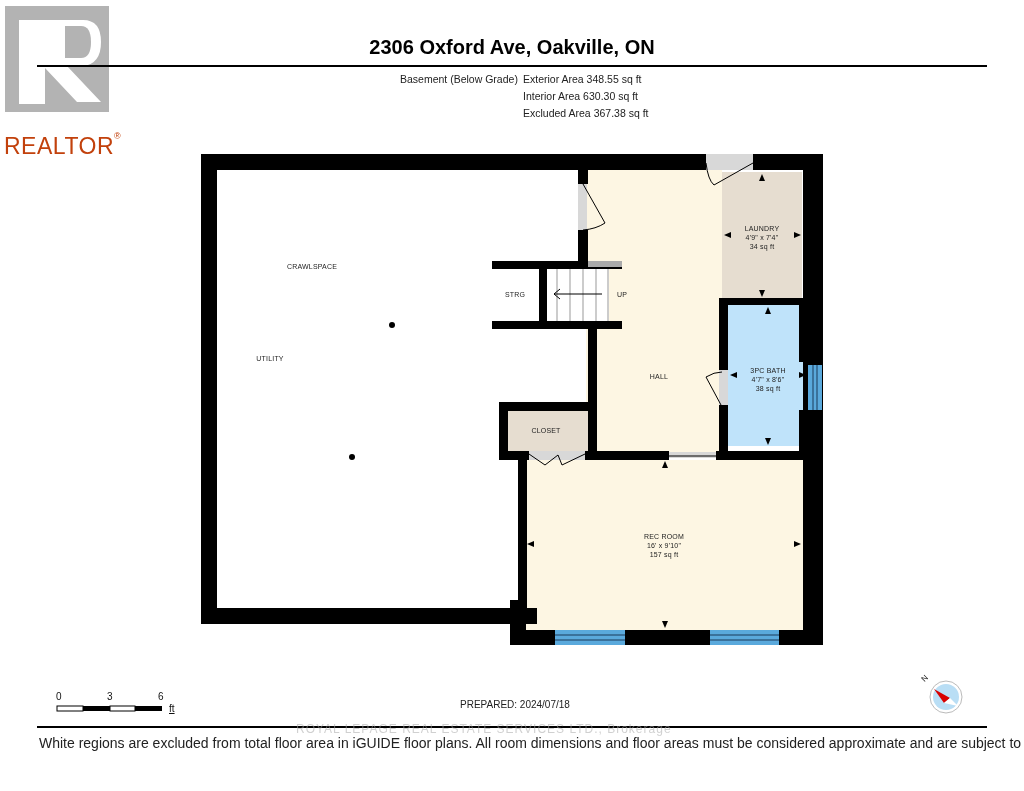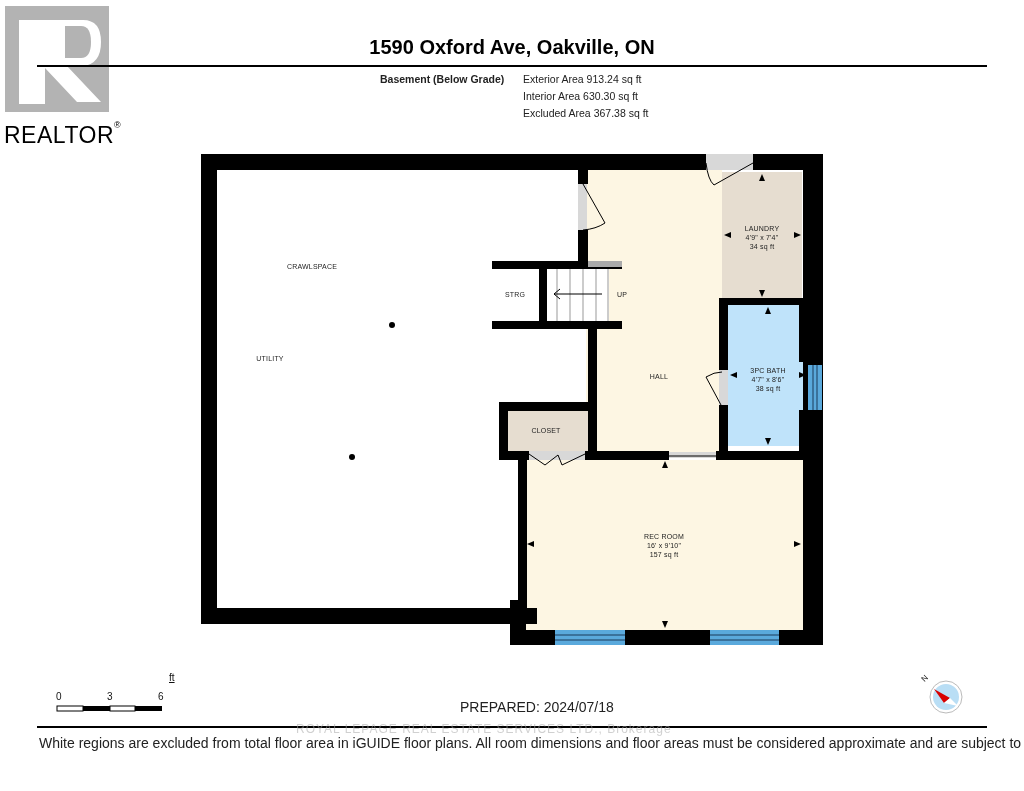--- a/index.html
+++ b/index.html
@@ -2,53 +2,53 @@
 <html><head>
 <meta charset="utf-8">
 <style>
   html, body { margin: 0; padding: 0; background: #ffffff; }
   body { width: 1024px; height: 791px; position: relative; overflow: hidden;
          font-family: "Liberation Sans", sans-serif; color: #111; }
   .abs { position: absolute; }
 
   
   .logo-box { left: 5px; top: 6px; width: 104px; height: 106px; background: #b3b3b3; }
-  .logo-word { left: 4px; top: 122px; font-size: 23px; color: #000000; letter-spacing: 0.5px; text-align: center; }
+  .logo-word { left: 4px; top: 133px; font-size: 23px; color: #c2410c; letter-spacing: 0.5px; text-align: center; }
   .logo-reg { font-size: 9px; vertical-align: top; position: relative; top: -2px; }
 
   .title { left: 0; width: 1024px; top: 36px; text-align: center; font-weight: bold; font-size: 20px; color: #000; }
   .title-rule { left: 37px; top: 65px; width: 950px; height: 2px; background: #000; }
-  .level-label { left: 380px; top: 73px; font-size: 10.5px; font-weight: bold; color: #222; }
+  .level-label { left: 400px; top: 73px; font-size: 10.5px; font-weight: normal; color: #222; }
   .area-line { left: 523px; font-size: 10.5px; color: #222; }
 
   .plan { left: 0; top: 0; width: 1024px; height: 791px; }
   .room-label { position: absolute; font-size: 7px; color: #222; text-align: center; line-height: 9px; letter-spacing: 0.2px; }
 
   .scale-txt { font-size: 10px; color: #111; }
-  .prepared { left: 460px; top: 699px; font-size: 14px; color: #222; }
+  .prepared { left: 460px; top: 699px; font-size: 10px; color: #222; }
   .foot-rule { left: 37px; top: 726px; width: 950px; height: 2px; background: #000; }
   .watermark { left: 296px; top: 722px; font-size: 12px; color: rgba(170,170,170,0.55); letter-spacing: 1px; white-space: nowrap; }
   .disclaimer { left: 39px; top: 735px; font-size: 14px; color: #222; white-space: nowrap; }
 </style>
 </head>
 <body>
 
 <div class="abs logo-box">
   <svg width="104" height="106" viewBox="0 0 104 106">
     <rect x="14" y="14" width="26" height="84" fill="#fff"></rect>
     <path d="M40 14 H78 Q96 14 96 36 Q96 58 78 60 H62 L96 96 H72 L40 62 Z" fill="#fff"></path>
     <path d="M60 20 H76 Q86 20 86 36 Q86 52 76 52 H60 Z" fill="#b3b3b3"></path>
   </svg>
 </div>
 <div class="abs logo-word"><span>REALTOR</span><span class="logo-reg">®</span></div>
 
-<div class="abs title">1590 Oxford Ave, Oakville, ON</div>
+<div class="abs title">2306 Oxford Ave, Oakville, ON</div>
 <div class="abs title-rule"></div>
 <div class="abs level-label">Basement (Below Grade)</div>
-<div class="abs area-line" style="top:73px">Exterior Area 913.24 sq ft</div>
+<div class="abs area-line" style="top:73px">Exterior Area 348.55 sq ft</div>
 <div class="abs area-line" style="top:90px">Interior Area 630.30 sq ft</div>
 <div class="abs area-line" style="top:107px">Excluded Area 367.38 sq ft</div>
 
 <svg class="abs plan" width="1024" height="791" viewBox="0 0 1024 791">
 
   <rect x="216" y="170" width="370" height="438" fill="#ffffff"></rect>
   <rect x="586" y="170" width="136" height="282" fill="#fdf6e3"></rect>
   <rect x="722" y="172" width="80" height="126" fill="#e6ddd0"></rect>
   <rect x="728" y="305" width="79" height="141" fill="#bfe3fa"></rect>
   <rect x="504" y="410" width="84" height="43" fill="#e6ddd0"></rect>
@@ -174,20 +174,20 @@
 </div>
 <div class="room-label" style="left:630px; top:532px; width:68px;">
   <div>REC ROOM</div>
   <div>16' x 9'10"</div>
   <div>157 sq ft</div>
 </div>
 
 <div class="abs scale-txt" style="left:56px; top:691px;">0</div>
 <div class="abs scale-txt" style="left:107px; top:691px;">3</div>
 <div class="abs scale-txt" style="left:158px; top:691px;">6</div>
-<div class="abs scale-txt" style="left:169px; top:672px;text-decoration:underline;">ft</div>
+<div class="abs scale-txt" style="left:169px; top:703px;text-decoration:underline;">ft</div>
 
 <div class="abs" style="left:922px; top:674px; font-size:8px; transform:rotate(-45deg);">N</div>
 
 <div class="abs prepared">PREPARED: 2024/07/18</div>
 <div class="abs foot-rule"></div>
 <div class="abs watermark">ROYAL LEPAGE REAL ESTATE SERVICES LTD., Brokerage</div>
 <div class="abs disclaimer">White regions are excluded from total floor area in iGUIDE floor plans. All room dimensions and floor areas must be considered approximate and are subject to independent verification.</div>
 
 </body></html>

